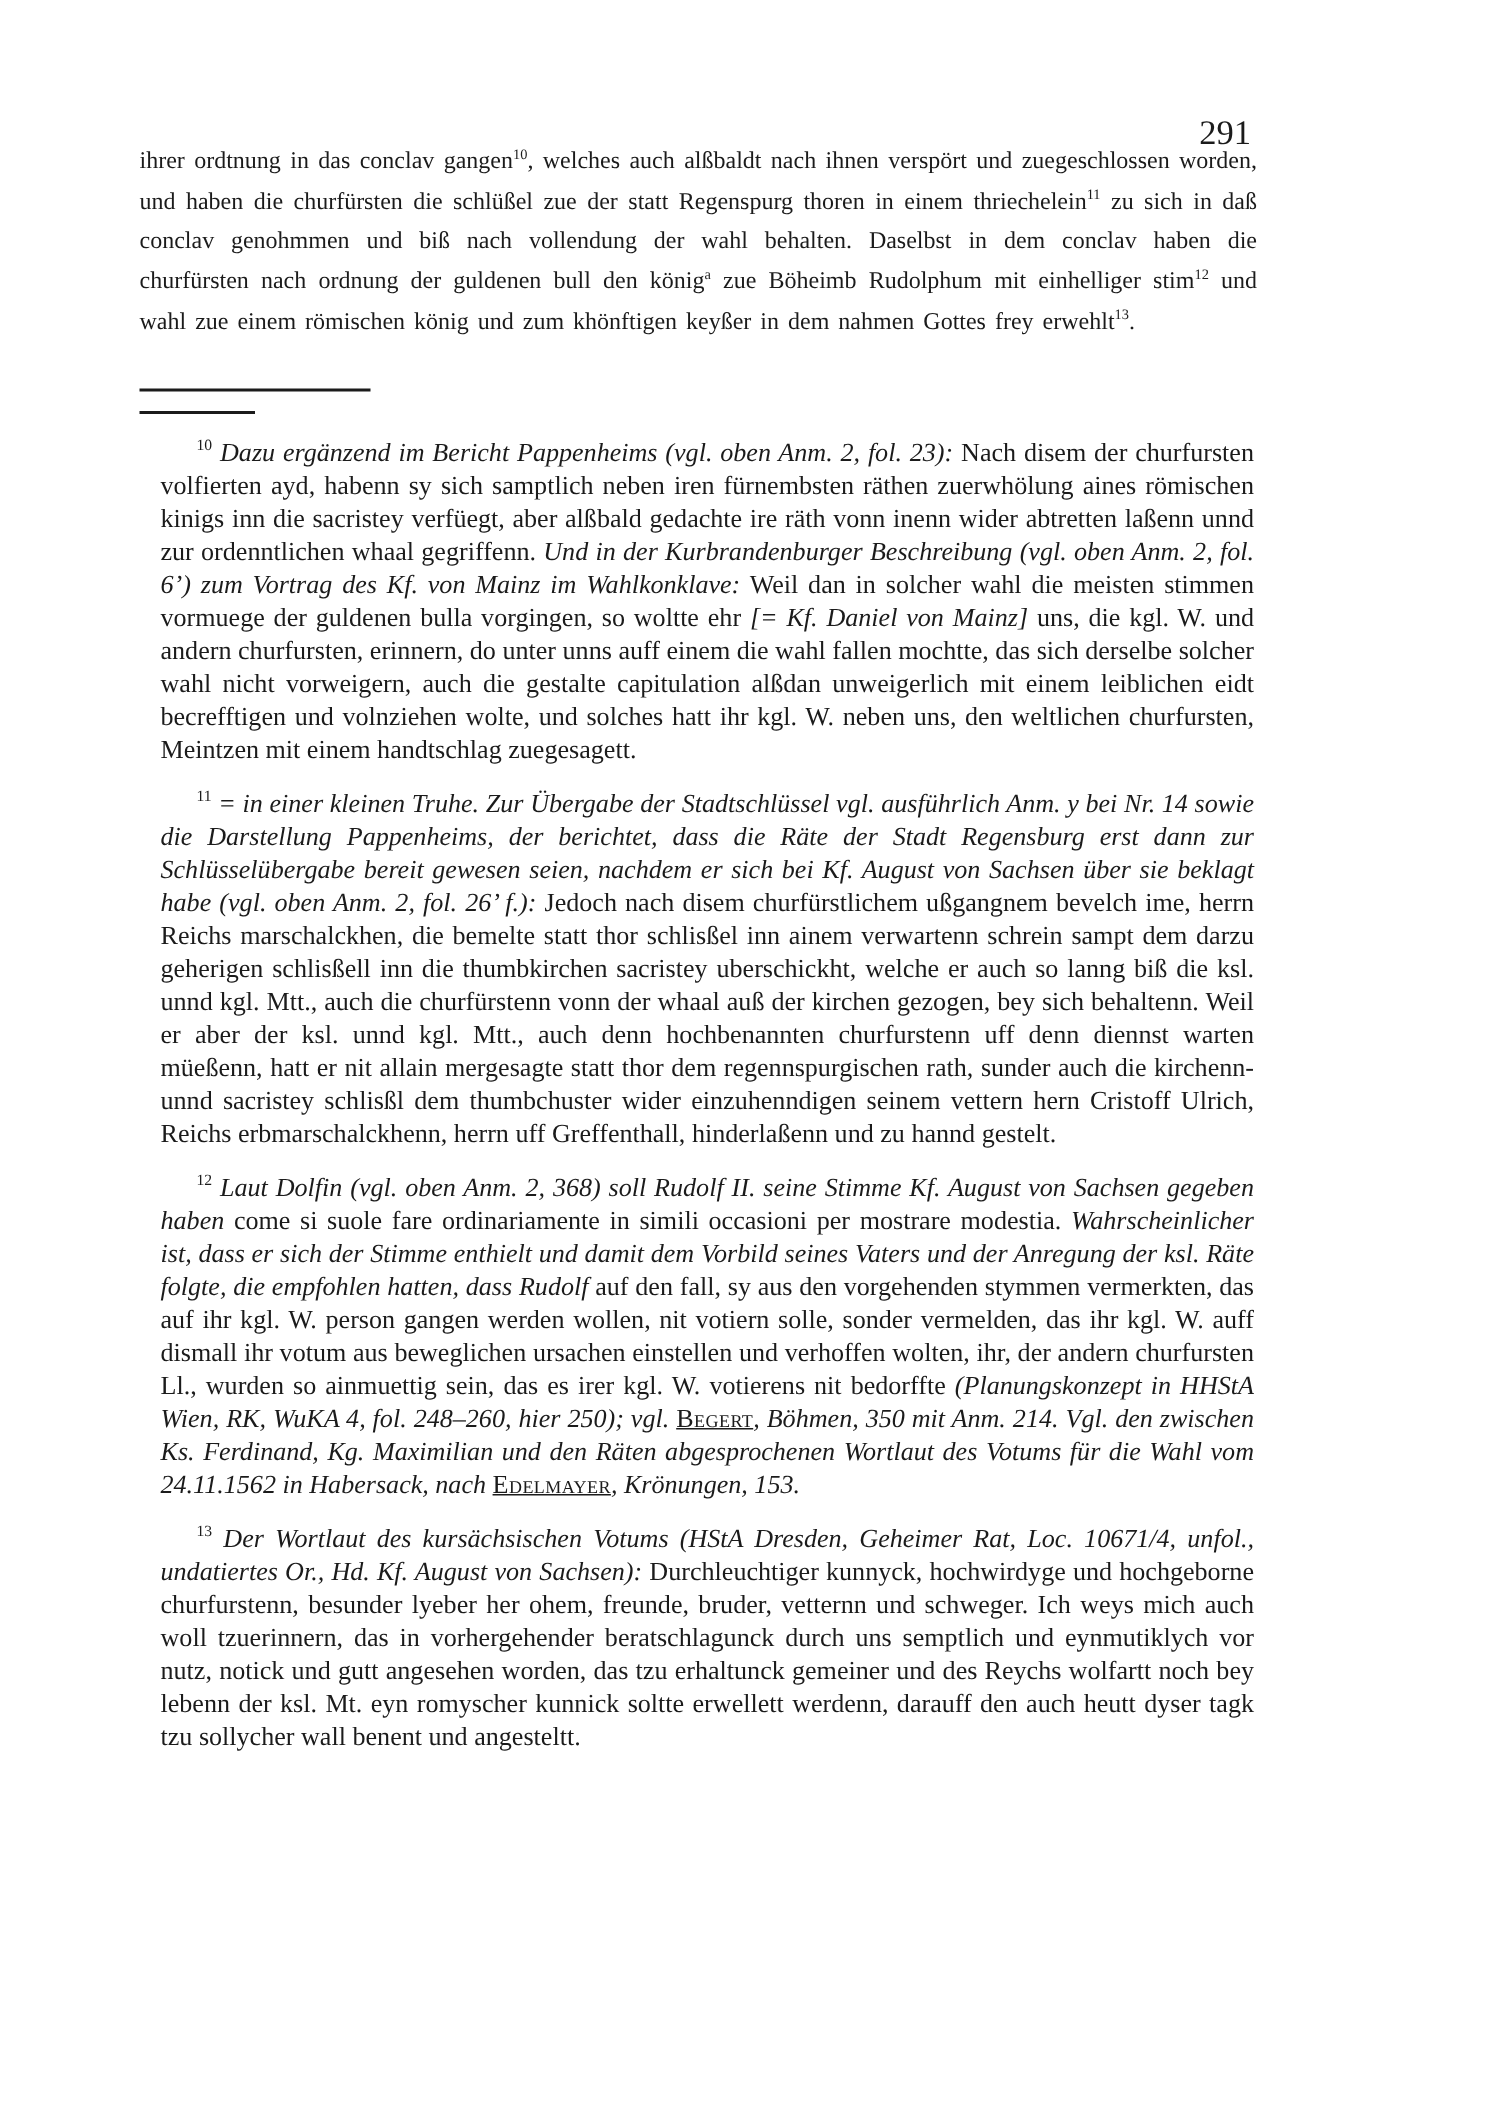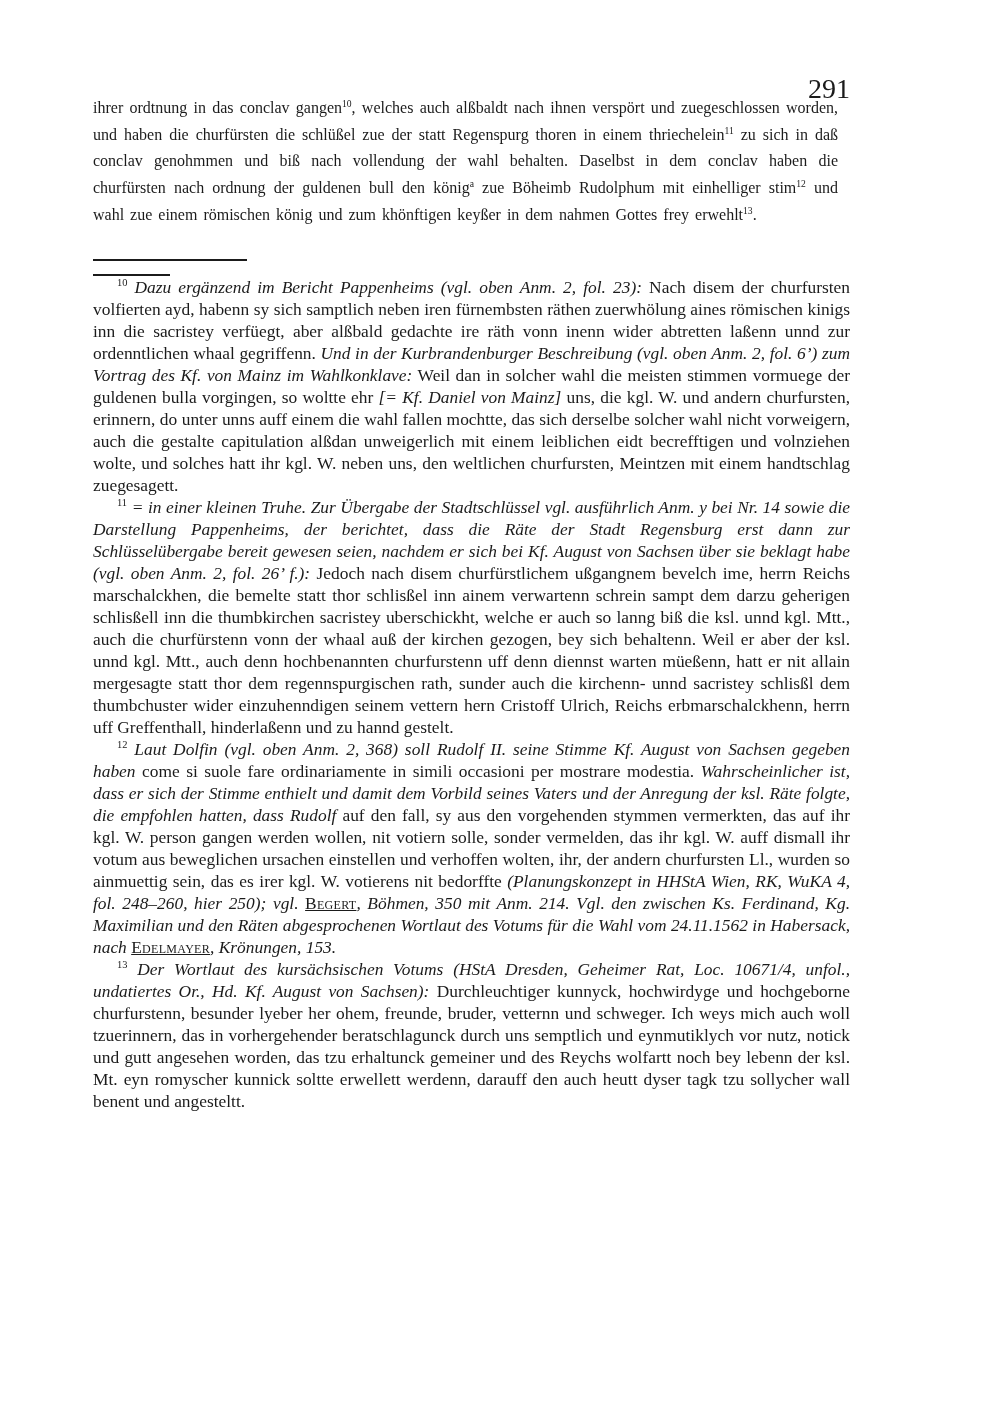--- a/index.html
+++ b/index.html
@@ -7,37 +7,37 @@
     position:relative;
     width:1004px;height:1418px;
     background:var(--paper,#ffffff);
     color:var(--ink,#1b1b1b);
     font-family:"Liberation Serif","DejaVu Serif",serif;
     margin:0 auto;
     overflow:hidden;
   }
   .content{position:absolute;left:93px;top:80px;width:757px;}
   .running-header{position:relative;text-align:center;font-size:20px;line-height:24px;}
-  .page-number{position:absolute;right:0;top:-3px;font-size:28px;}
+  .page-number{position:absolute;right:16px;top:-3px;font-size:23px;}
   .body-text{
     margin:15px 12px 0 0;
     font-size:16px;line-height:26.7px;
     text-align:justify;word-spacing:2px;
   }
   .body-text sup,.fn sup{font-size:60%;line-height:0;vertical-align:super;}
   .rule{border-top:2px solid var(--ink,#1b1b1b);height:0;}
   .rule-long{width:154px;margin:30px 0 0 0;}
   .rule-short{width:77px;margin:13px 0 0 0;}
   .fn{
     margin:5px 0 0 0;
     font-size:17.4px;line-height:22px;
     text-align:justify;
     text-indent:24px;
   }
-  #footnotes .fn{margin:0;}
+  #footnotes .fn{margin:14px;}
   .it{font-style:italic;}
   .sc{font-variant:small-caps;letter-spacing:0.3px;text-decoration:underline;}
 </style>
 </head>
 <body>
 
 <div class="page">
   <div class="content">
 
     <div class="running-header">

